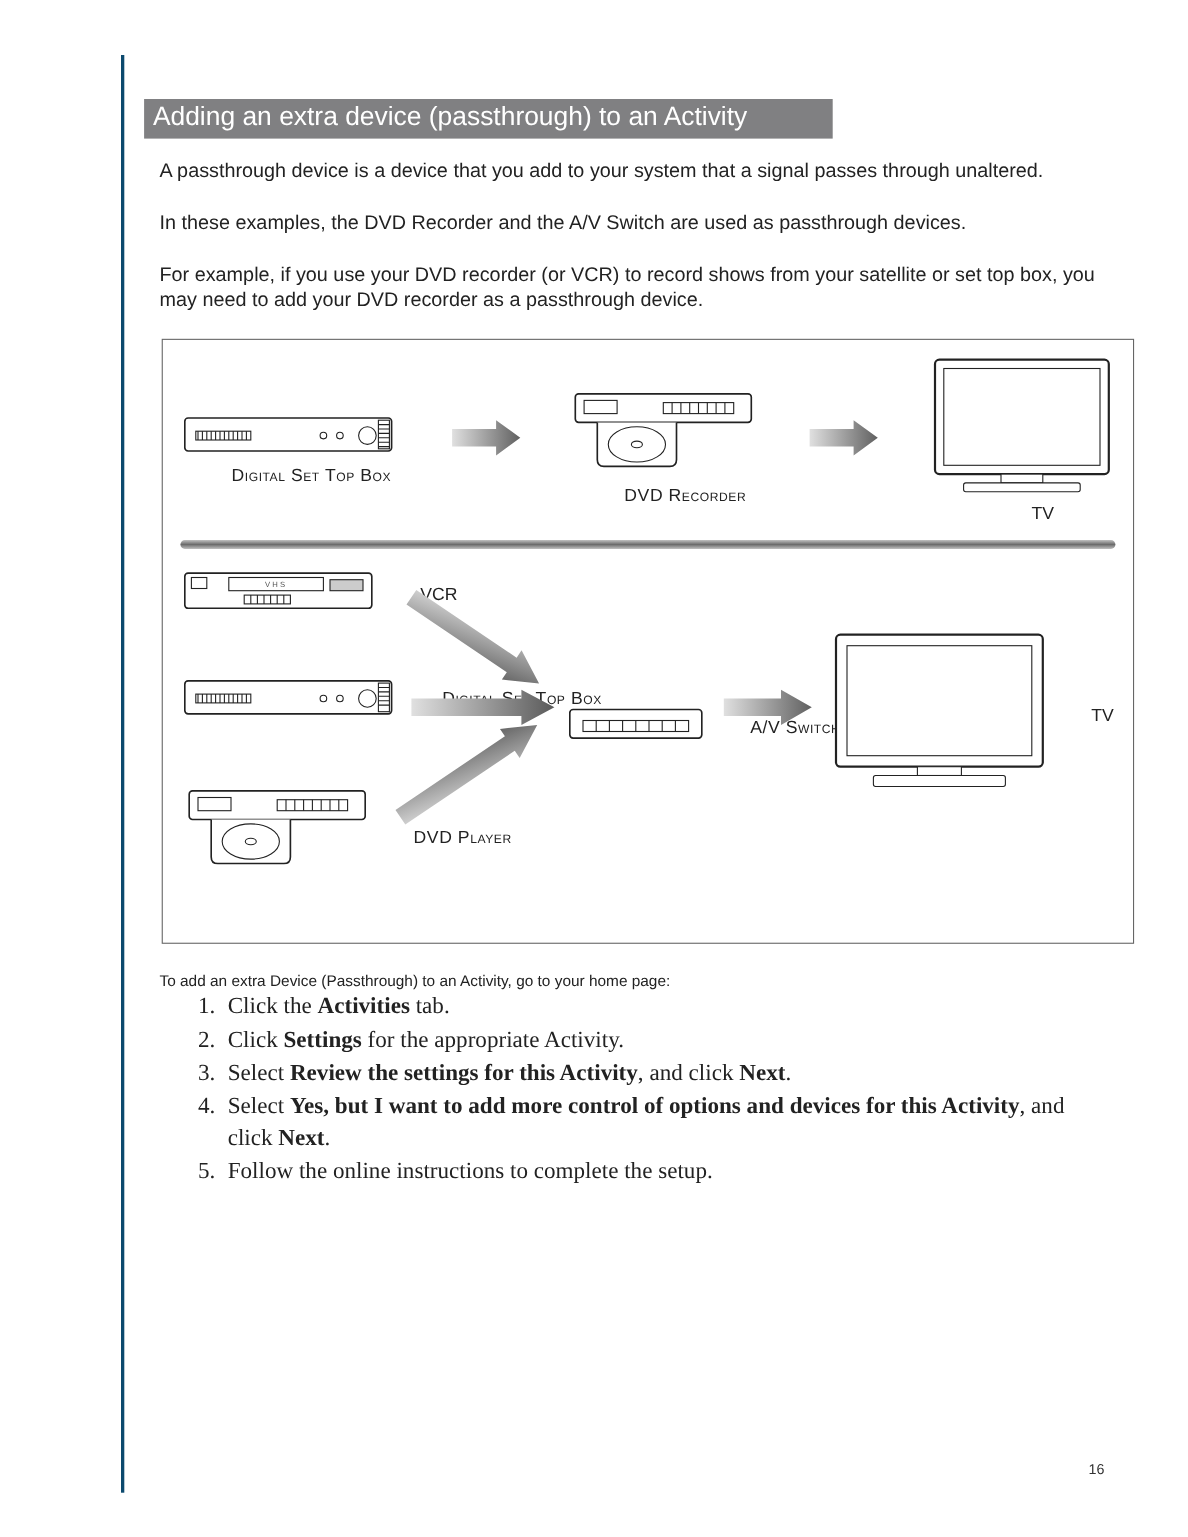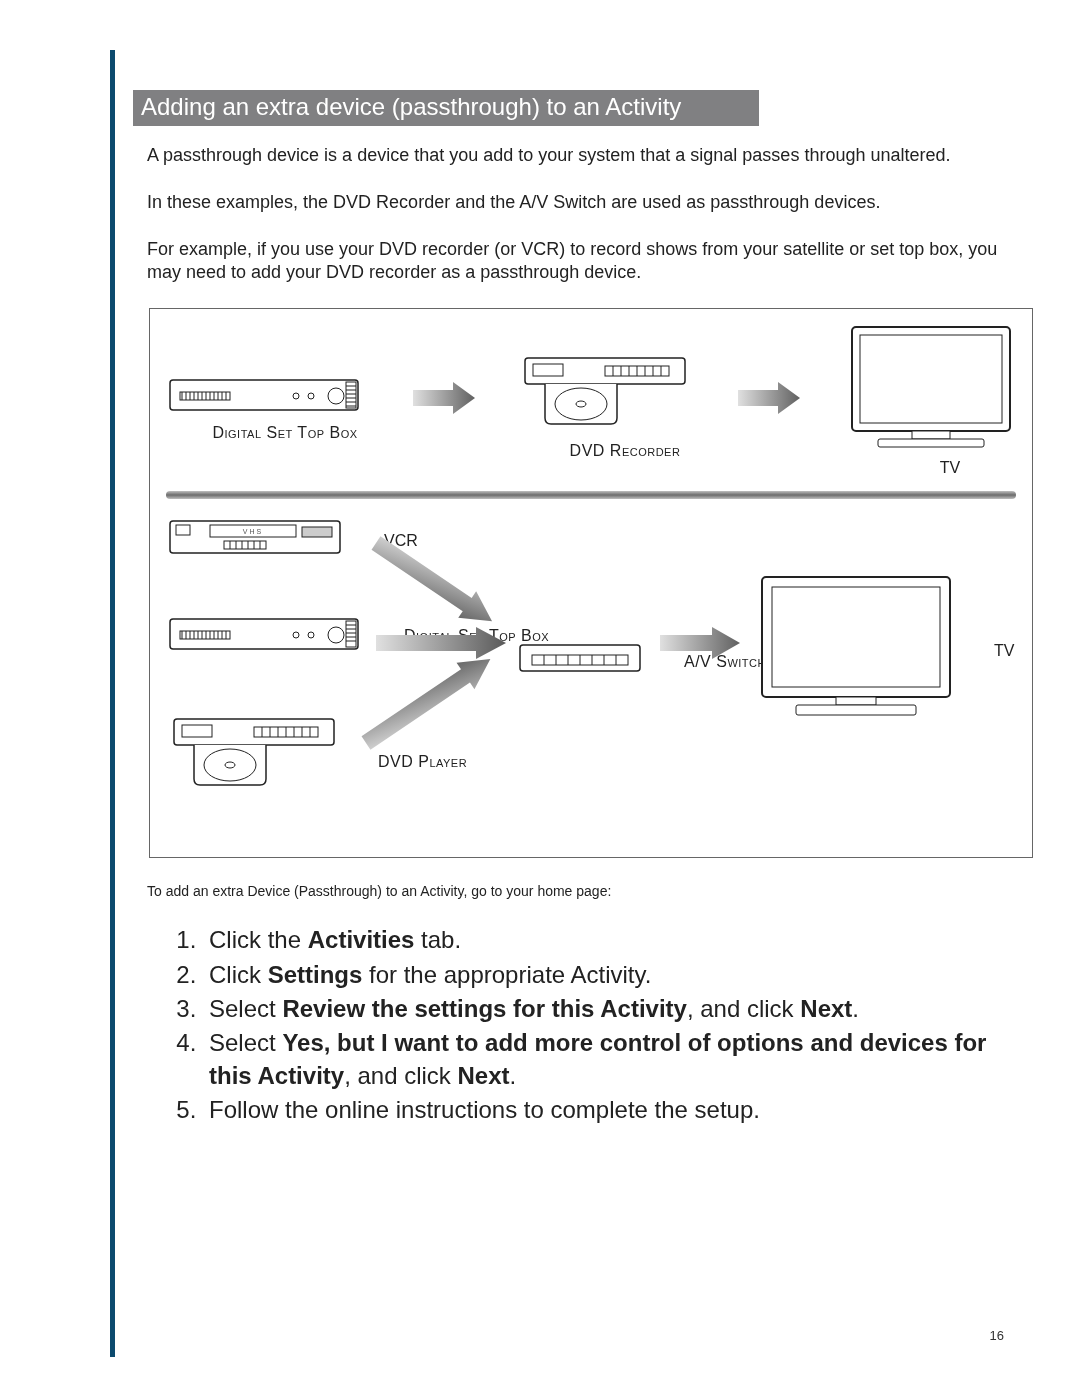--- a/index.html
+++ b/index.html
@@ -10,21 +10,21 @@
     width: 1080px;
     height: 1397px;
     position: relative;
   }
   .page {
     position: absolute;
     left: 110px;
     top: 50px;
     right: 40px;
     bottom: 40px;
-    border-left: 5px solid #0c4a6e;
+    border-left: 3px solid #0c4a6e;
     padding-left: 18px;
     padding-top: 40px;
   }
   .heading-bar {
     background: #808082;
     color: #fff;
     font-size: 24px;
     padding: 3px 8px 5px 8px;
     width: 610px;
     margin-bottom: 18px;
@@ -76,23 +76,24 @@
   .arrow-svg { flex:0 0 auto; }
   .instr {
     font-size: 14px;
     line-height: 1.3;
     margin-left: 14px;
     max-width: 870px;
   }
   .ol {
     list-style: decimal;
     padding-left: 70px;
-    font-size: 24px;
+    font-size: 21px;
     line-height: 1.35;
-    margin-top: 24px;
+    margin-top: 0;
+    font-family: Liberation Serif, serif;
   }
   .ol li { padding-left: 6px; margin-bottom: 2px; max-width: 780px; }
   .b { font-weight: 700; }
   .page-num {
     position: absolute;
     right: 36px;
     bottom: 14px;
     font-size: 13px;
     color: #333;
   }

